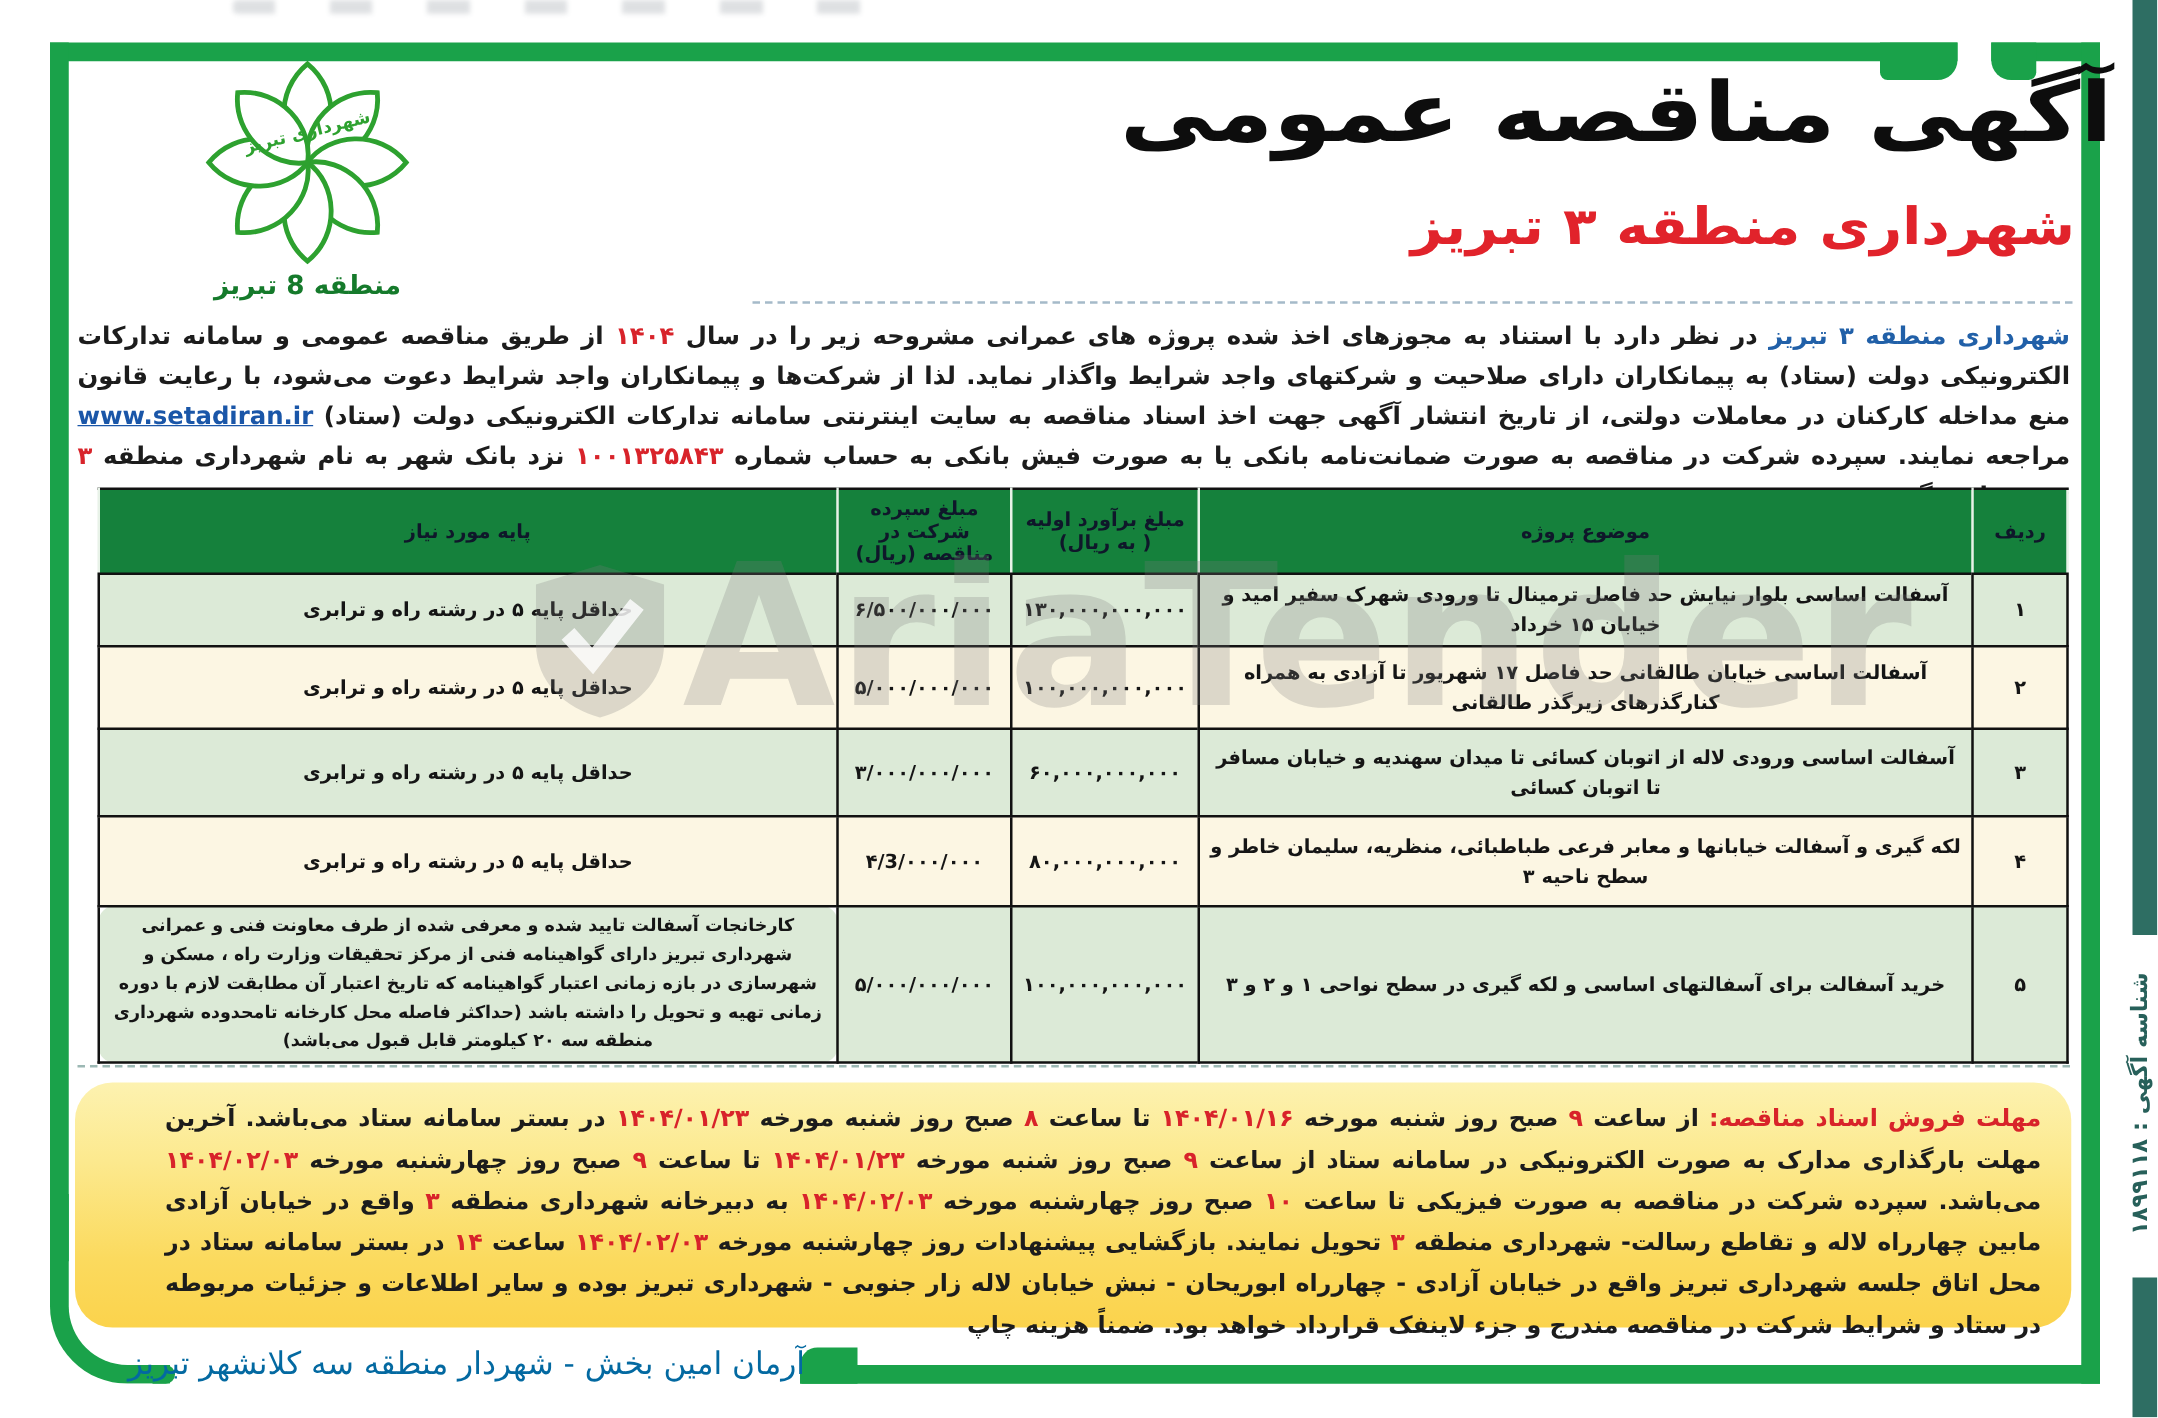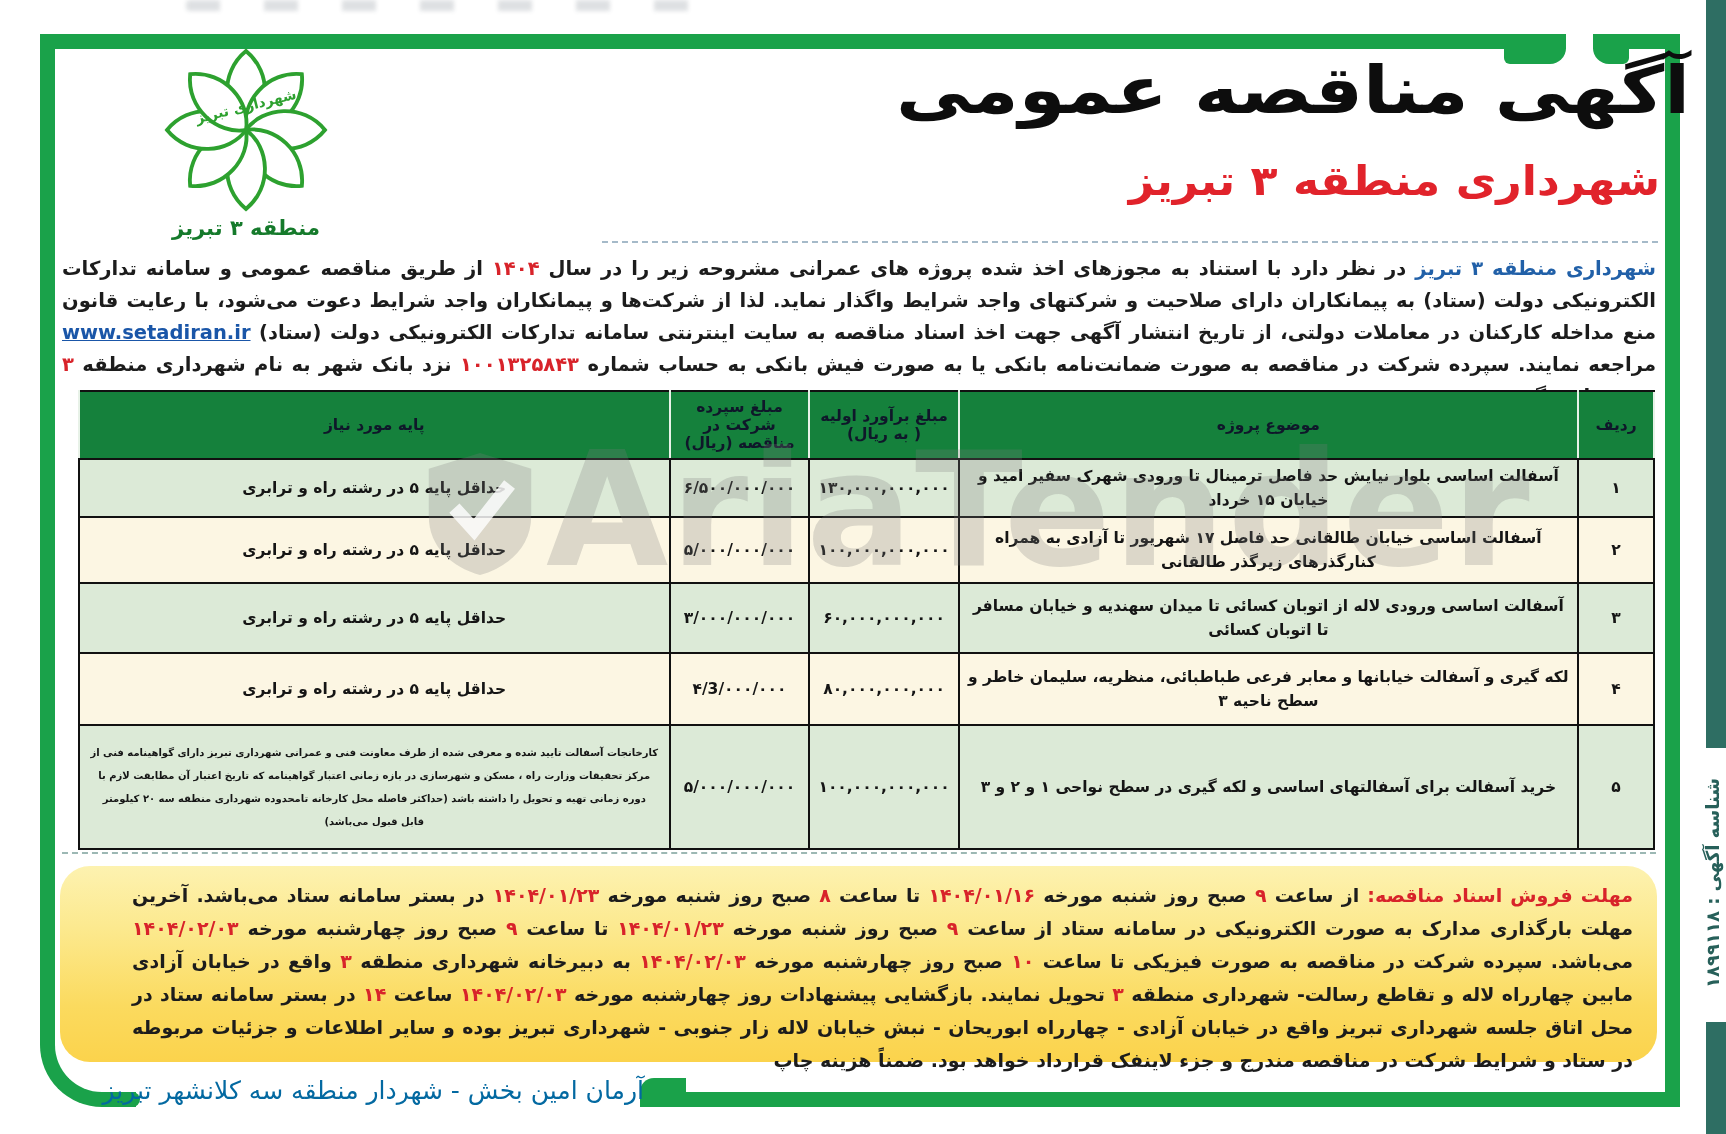--- a/index.html
+++ b/index.html
@@ -62,21 +62,21 @@
   .tender-table { position:absolute; left:78px; top:390px; width:1577px; border-collapse:collapse;
                   direction:rtl; font-size:15.5px; color:#151515; }
   .tender-table th { background:#15813c; color:#0f172a; font-weight:bold; font-size:15.5px;
                      border-left:2px solid #e8f2e8; border-right:2px solid #e8f2e8;
                      border-top:2.5px solid #111; border-bottom:2.5px solid #111;
                      padding:6px 4px; height:64px; }
   .tender-table td { border:2.2px solid #111; text-align:center; font-weight:bold;
                      padding:4px 8px; line-height:24px; }
   .tender-table tr.tone-green td { background:#dcead7; }
   .tender-table tr.tone-cream td { background:#fcf6e3; }
-  .tender-table td.cell-base-long { font-size:10px; line-height:23px; padding:4px 10px; }
+  .tender-table td.cell-base-long { font-size:14px; line-height:23px; padding:4px 10px;border-radius:12px; }
   .tender-table tr.r1 { height:44px; } .tender-table tr.r2 { height:66px; }
   .tender-table tr.r3 { height:70px; } .tender-table tr.r4 { height:72px; }
   .tender-table tr.r5 { height:124px; }
 
   
   .wm { position:absolute; pointer-events:none; text-align:center; direction:ltr; }
   .wm-latin { left:420px; top:418px; width:880px; font-size:158px; font-weight:bold;
               color:rgba(125,125,125,.25); letter-spacing:2px; white-space:nowrap; }
   .wm-shield { display:inline-block; vertical-align:-14px; margin-right:6px; }
   .wm-slogan { left:420px; top:628px; width:880px; font-size:44px; font-weight:bold; direction:rtl;
@@ -125,21 +125,21 @@
         <path d="M50,50 C36,40 34,16 50,3 C66,16 64,40 50,50 Z" transform="rotate(45 50 50)"></path>
         <path d="M50,50 C36,40 34,16 50,3 C66,16 64,40 50,50 Z" transform="rotate(90 50 50)"></path>
         <path d="M50,50 C36,40 34,16 50,3 C66,16 64,40 50,50 Z" transform="rotate(135 50 50)"></path>
         <path d="M50,50 C36,40 34,16 50,3 C66,16 64,40 50,50 Z" transform="rotate(180 50 50)"></path>
         <path d="M50,50 C36,40 34,16 50,3 C66,16 64,40 50,50 Z" transform="rotate(225 50 50)"></path>
         <path d="M50,50 C36,40 34,16 50,3 C66,16 64,40 50,50 Z" transform="rotate(270 50 50)"></path>
         <path d="M50,50 C36,40 34,16 50,3 C66,16 64,40 50,50 Z" transform="rotate(315 50 50)"></path>
       </g>
     </svg>
     <div class="logo-script">شهرداری تبریز</div>
-    <div class="logo-caption">منطقه ۳ تبریز</div>
+    <div class="logo-caption">منطقه 8 تبریز</div>
   </div>
 
   <div class="title-wrap">
     <div class="main-title">آگهی مناقصه عمومی</div>
     <div class="sub-title">شهرداری منطقه ۳ تبریز</div>
   </div>
 
   <div class="dash1"></div>
 
   <p class="intro"><span class="sg-blue">شهرداری منطقه ۳ تبریز</span><span class="sg-normal"> در نظر دارد با استناد به مجوزهای اخذ شده پروژه های عمرانی مشروحه زیر را در سال </span><span class="sg-red">۱۴۰۴</span><span class="sg-normal"> از طریق مناقصه عمومی و سامانه تدارکات الکترونیکی دولت (ستاد) به پیمانکاران دارای صلاحیت و شرکتهای واجد شرایط واگذار نماید. لذا از شرکت‌ها و پیمانکاران واجد شرایط دعوت می‌شود، با رعایت قانون منع مداخله کارکنان در معاملات دولتی، از تاریخ انتشار آگهی جهت اخذ اسناد مناقصه به سایت اینترنتی سامانه تدارکات الکترونیکی دولت (ستاد) </span><span class="sg-link">www.setadiran.ir</span><span class="sg-normal"> مراجعه نمایند. سپرده شرکت در مناقصه به صورت ضمانت‌نامه بانکی یا به صورت فیش بانکی به حساب شماره </span><span class="sg-red">۱۰۰۱۳۲۵۸۴۳</span><span class="sg-normal"> نزد بانک شهر به نام شهرداری منطقه </span><span class="sg-red">۳</span><span class="sg-normal"> تبریز واریز گردد.</span></p>

